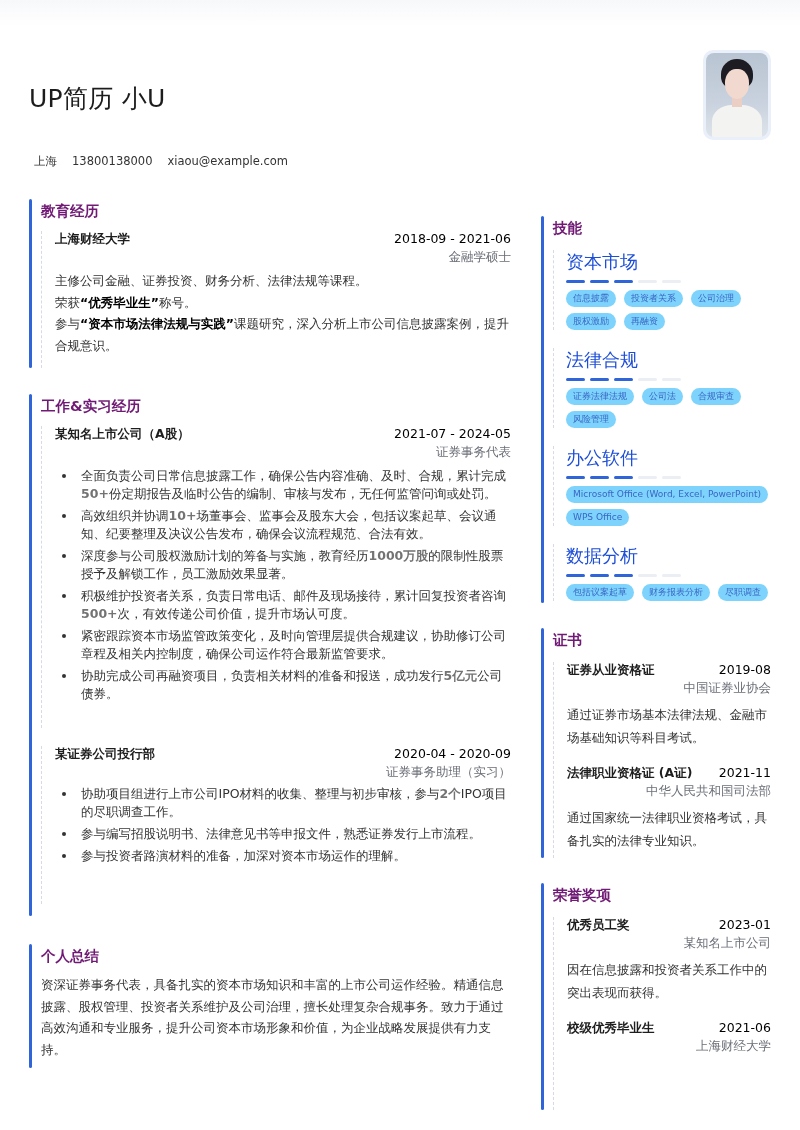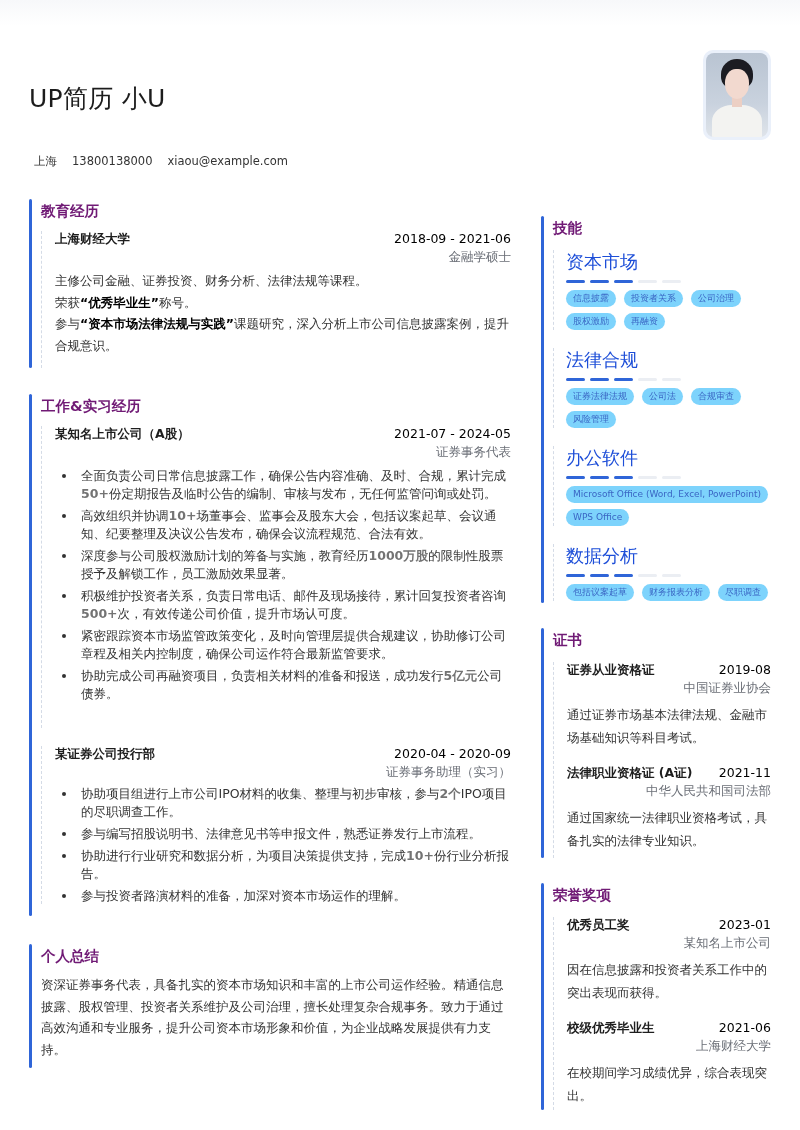--- a/index.html
+++ b/index.html
@@ -165,21 +165,20 @@
       <div class="entry-head">
         <span class="entry-title">某证券公司投行部</span>
         <span class="entry-date">2020-04 - 2020-09</span>
       </div>
       <div class="entry-sub">
           <span>证券事务助理（实习）</span>
         </div>
       <ul class="bullets" style="margin-top:4px;">
         <li><span>协助项目组进行上市公司IPO材料的收集、整理与初步审核，参与</span><b>2个</b><span>IPO项目的尽职调查工作。</span></li>
         <li><span>参与编写招股说明书、法律意见书等申报文件，熟悉证券发行上市流程。</span><b></b><span></span></li>
-        <li><span>协助进行行业研究和数据分析，为项目决策提供支持，完成</span><b>10+</b><span>份行业分析报告。</span></li>
         <li><span>参与投资者路演材料的准备，加深对资本市场运作的理解。</span><b></b><span></span></li>
       </ul>
     </div>
   </div>
 
   <div class="section" style="left:29px; top:944px; width:482px; height:124px;">
     <div class="sec-bar"></div>
     <div class="sec-title">个人总结</div>
     <div class="para" style="position:absolute; left:12px; right:0; top:30px; line-height:21.5px;">资深证券事务代表，具备扎实的资本市场知识和丰富的上市公司运作经验。精通信息披露、股权管理、投资者关系维护及公司治理，擅长处理复杂合规事务。致力于通过高效沟通和专业服务，提升公司资本市场形象和价值，为企业战略发展提供有力支持。</div>
   </div>
@@ -295,17 +294,16 @@
         <div class="para">因在信息披露和投资者关系工作中的突出表现而获得。</div>
       </div>
       <div class="cert" style="margin-bottom:0;">
         <div class="entry-head">
           <span class="entry-title">校级优秀毕业生</span>
           <span class="entry-date">2021-06</span>
         </div>
         <div class="entry-sub">
             <span>上海财经大学</span>
           </div>
-        <div class="para">在校期间学习成绩优异，综合表现突出。</div>
       </div>
     </div>
   </div>
 </div>
 
 </body></html>

